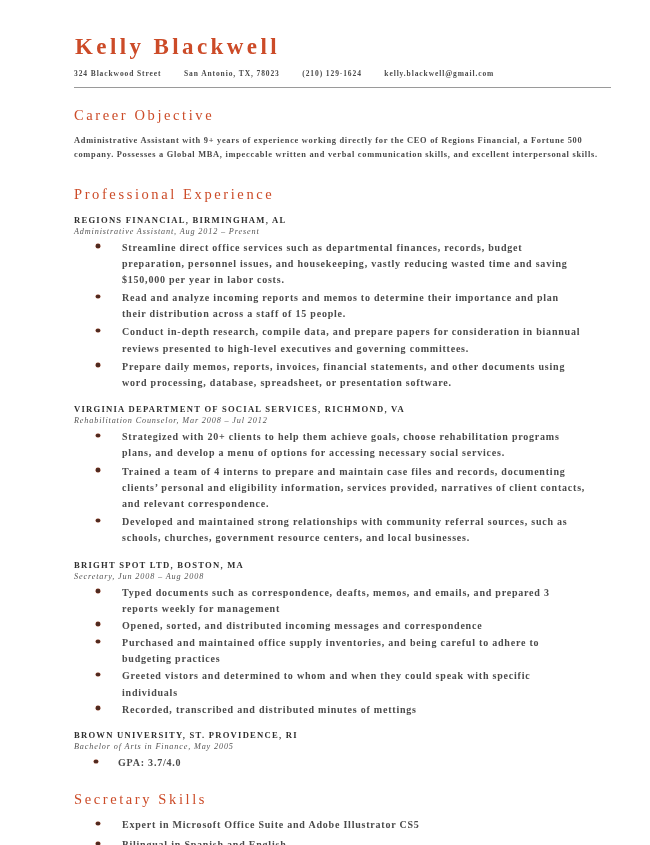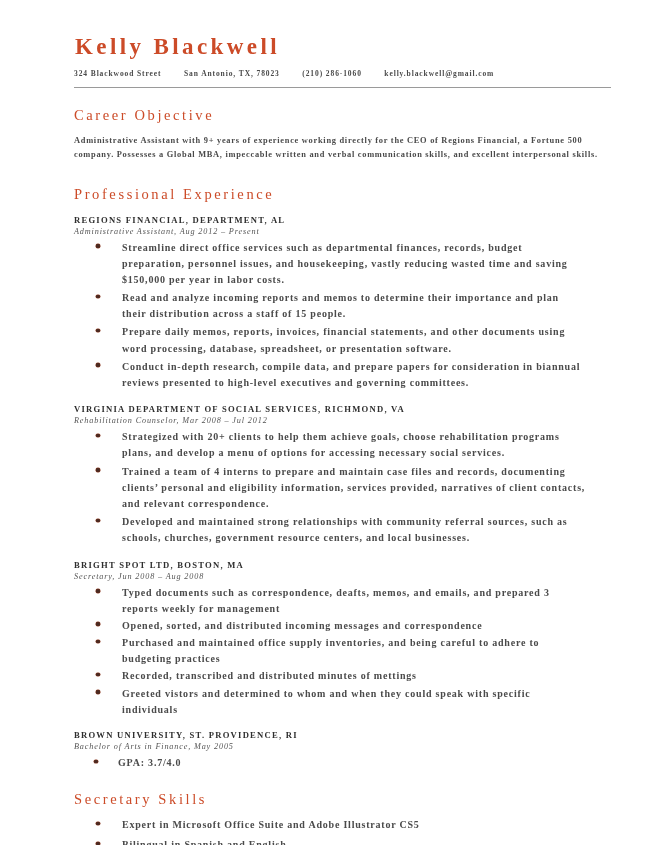--- a/index.html
+++ b/index.html
@@ -149,66 +149,66 @@
 <div class="page">
 
   <div>
     <h1 class="name">Kelly Blackwell</h1>
 
     <div class="contact-line">
       <span>324 Blackwood Street</span>
       <span class="sep"></span>
       <span>San Antonio, TX, 78023</span>
       <span class="sep"></span>
-      <span>(210) 286-1060</span>
+      <span>(210) 129-1624</span>
       <span class="sep"></span>
       <span>kelly.blackwell@gmail.com</span>
     </div>
 
     <div class="rule"></div>
   </div>
 
   <section>
     <h2 class="section-heading sec-career">Career Objective</h2>
     <p class="objective">Administrative Assistant with 9+ years of experience working directly for the CEO of Regions Financial, a Fortune 500 company. Possesses a Global MBA, impeccable written and verbal communication skills, and excellent interpersonal skills.</p>
   </section>
 
   <section>
     <h2 class="section-heading sec-exp">Professional Experience</h2>
 
     <div class="job">
-      <div class="org">REGIONS FINANCIAL, DEPARTMENT, AL</div>
+      <div class="org">REGIONS FINANCIAL, BIRMINGHAM, AL</div>
       <div class="role">Administrative Assistant, Aug 2012 – Present</div>
       <ul class="bullets">
         <li><span class="dot"></span><span>Streamline direct office services such as departmental finances, records, budget preparation, personnel issues, and housekeeping, vastly reducing wasted time and saving $150,000 per year in labor costs.</span></li>
         <li><span class="dot"></span><span>Read and analyze incoming reports and memos to determine their importance and plan their distribution across a staff of 15 people.</span></li>
+        <li><span class="dot"></span><span>Conduct in-depth research, compile data, and prepare papers for consideration in biannual reviews presented to high-level executives and governing committees.</span></li>
         <li><span class="dot"></span><span>Prepare daily memos, reports, invoices, financial statements, and other documents using word processing, database, spreadsheet, or presentation software.</span></li>
-        <li><span class="dot"></span><span>Conduct in-depth research, compile data, and prepare papers for consideration in biannual reviews presented to high-level executives and governing committees.</span></li>
       </ul>
     </div>
 
     <div class="job">
       <div class="org">VIRGINIA DEPARTMENT OF SOCIAL SERVICES, RICHMOND, VA</div>
       <div class="role">Rehabilitation Counselor, Mar 2008 – Jul 2012</div>
       <ul class="bullets">
         <li><span class="dot"></span><span>Strategized with 20+ clients to help them achieve goals, choose rehabilitation programs plans, and develop a menu of options for accessing necessary social services.</span></li>
         <li><span class="dot"></span><span>Trained a team of 4 interns to prepare and maintain case files and records, documenting clients’ personal and eligibility information, services provided, narratives of client contacts, and relevant correspondence.</span></li>
         <li><span class="dot"></span><span>Developed and maintained strong relationships with community referral sources, such as schools, churches, government resource centers, and local businesses.</span></li>
       </ul>
     </div>
 
     <div class="job">
       <div class="org">BRIGHT SPOT LTD, BOSTON, MA</div>
       <div class="role">Secretary, Jun 2008 – Aug 2008</div>
       <ul class="bullets tight">
         <li><span class="dot"></span><span>Typed documents such as correspondence, deafts, memos, and emails, and prepared 3 reports weekly for management</span></li>
         <li><span class="dot"></span><span>Opened, sorted, and distributed incoming messages and correspondence</span></li>
         <li><span class="dot"></span><span>Purchased and maintained office supply inventories, and being careful to adhere to budgeting practices</span></li>
+        <li><span class="dot"></span><span>Greeted vistors and determined to whom and when they could speak with specific individuals</span></li>
         <li><span class="dot"></span><span>Recorded, transcribed and distributed minutes of mettings</span></li>
-        <li><span class="dot"></span><span>Greeted vistors and determined to whom and when they could speak with specific individuals</span></li>
       </ul>
     </div>
   </section>
 
   <section>
     <div class="job">
       <div class="org">BROWN UNIVERSITY, ST. PROVIDENCE, RI</div>
       <div class="role">Bachelor of Arts in Finance, May 2005</div>
       <ul class="bullets edu">
         <li><span class="dot"></span><span>GPA: 3.7/4.0</span></li>

